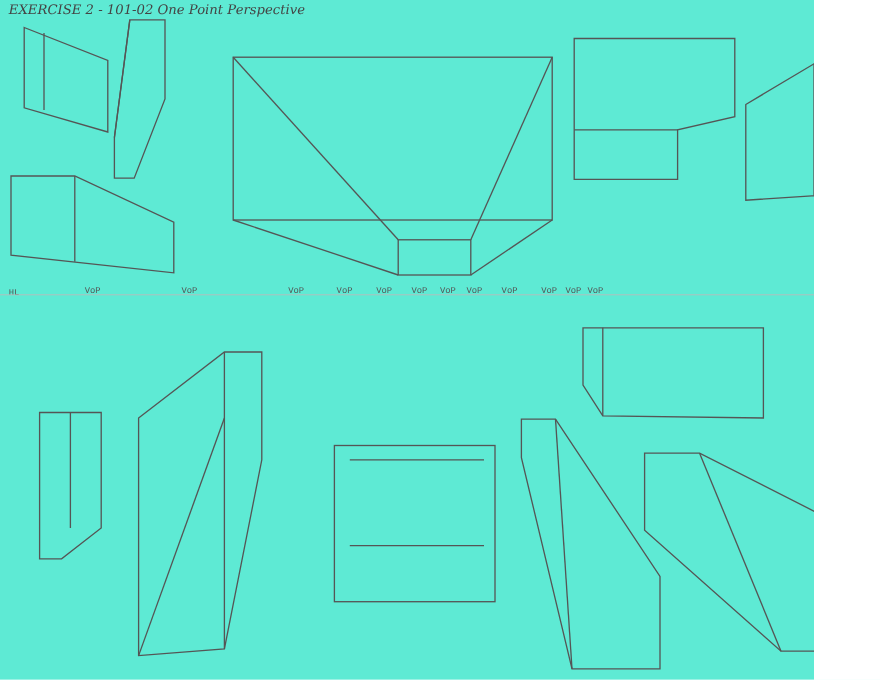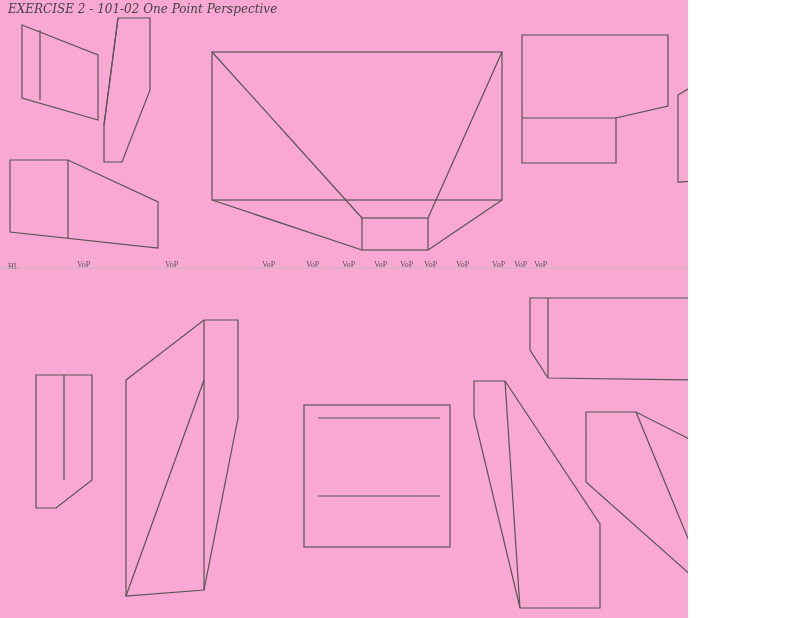--- a/index.html
+++ b/index.html
@@ -1,19 +1,19 @@
 <!DOCTYPE html>
 <html><head>
 <meta charset="utf-8">
 <style>
   html,body{margin:0;padding:0;background:#fff;}
-  #sheet{position:relative;width:688px;height:618px;background:#f9a8d4;overflow:hidden;}
+  #sheet{position:relative;width:740px;height:618px;background:#5eead4;overflow:hidden;}
   svg{position:absolute;left:0;top:0;}
   .title{position:absolute;left:8px;top:2px;font-family:"DejaVu Serif",serif;font-style:italic;font-size:12px;color:#444;}
-  .lbl{position:absolute;font-family:Liberation Serif, serif;font-size:8px;color:#555;}
+  .lbl{position:absolute;font-family:Liberation Mono, monospace;font-size:8px;color:#555;}
 </style>
 </head>
 <body>
 
 <div id="sheet">
   <div class="title">EXERCISE 2 - 101-02   One Point Perspective</div>
   <div class="lbl" style="left:8px;top:262px">HL</div>
   <div id="vps">
       <div class="lbl" style="left: 77px; top: 260px;">VoP</div>
       <div class="lbl" style="left: 165px; top: 260px;">VoP</div>

